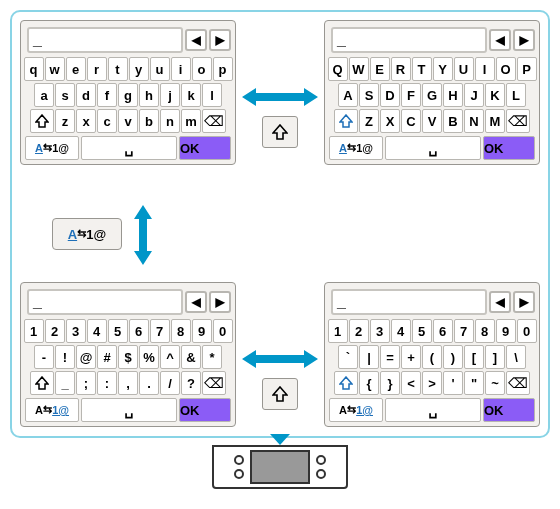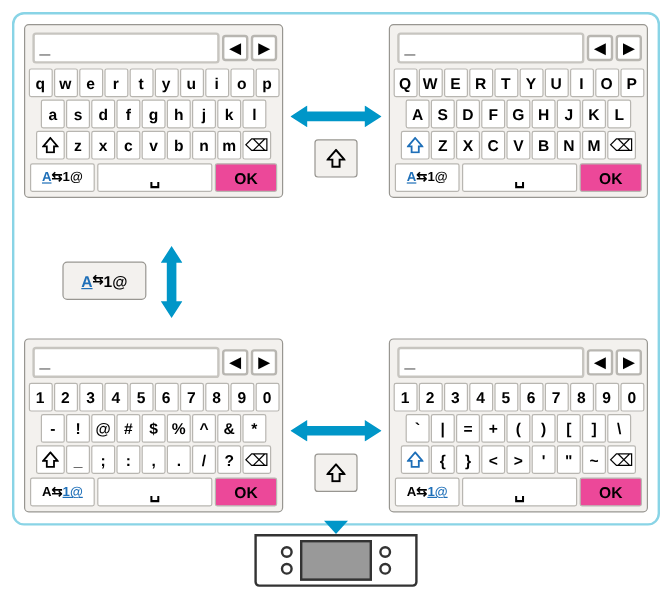--- a/index.html
+++ b/index.html
@@ -10,21 +10,21 @@
   .input-box{flex:1;height:26px;background:#fff;border:2px solid #c7c5c0;border-radius:3px;font-size:16px;font-weight:bold;padding:0 4px;display:flex;align-items:center}
   .nav-btn{width:22px;height:22px;background:#fff;border:2px solid #b8b6b1;border-radius:3px;display:flex;align-items:center;justify-content:center;font-size:12px;font-weight:bold}
   .key-row{display:flex;justify-content:center;gap:1px;margin-top:2px}
   .key{width:20px;height:24px;background:#fff;border:1.5px solid #b8b6b1;border-radius:2px;display:flex;align-items:center;justify-content:center;font-size:13px;font-weight:bold}
   .bottom-row{display:flex;justify-content:center;gap:1px;margin-top:2px;padding:0 2px}
   .shift-key{width:24px;height:24px;background:#fff;border:1.5px solid #b8b6b1;border-radius:2px;display:flex;align-items:center;justify-content:center}
   .bksp{width:24px;height:24px;background:#fff;border:1.5px solid #b8b6b1;border-radius:2px;display:flex;align-items:center;justify-content:center}
   .bottom-bar{display:flex;align-items:center;gap:2px;margin-top:3px;padding:0 4px}
   .mode-key{width:54px;height:24px;background:#fff;border:1.5px solid #b8b6b1;border-radius:2px;display:flex;align-items:center;justify-content:center;font-size:11px;font-weight:bold;letter-spacing:0}
   .space-key{flex:1;height:24px;background:#fff;border:1.5px solid #b8b6b1;border-radius:2px;display:flex;align-items:center;justify-content:center;font-size:14px;font-weight:bold}
-  .ok-key{width:52px;height:24px;background:#ec4899;border:1.5px solid #b8b6b1;border-radius:2px;display:flex;align-items:center;justify-content:center;font-size:13px;font-weight:bold}
+  .ok-key{width:52px;height:24px;background:#8b5cf6;border:1.5px solid #b8b6b1;border-radius:2px;display:flex;align-items:center;font-size:13px;font-weight:bold}
   .underline{text-decoration:underline}
   .active{color:#1e6fb8}
   .cycle{font-size:11px;display:inline-block;transform:translateY(-1px)}
   .bksp-glyph{font-size:14px;line-height:1}
   .h-arrow{position:absolute;display:flex;align-items:center}
   .h-arrow svg{display:block}
   .shift-pill{position:absolute;width:36px;height:32px;background:#f3f1ee;border:1px solid #989691;border-radius:3px;display:flex;align-items:center;justify-content:center}
   .mode-pill{position:absolute;width:70px;height:32px;background:#f3f1ee;border:1px solid #989691;border-radius:4px;display:flex;align-items:center;justify-content:center;font-size:13px;font-weight:bold}
   .v-arrow{position:absolute}
   .device{position:absolute;left:212px;top:434px;width:136px;height:55px;display:flex;flex-direction:column;align-items:center}

